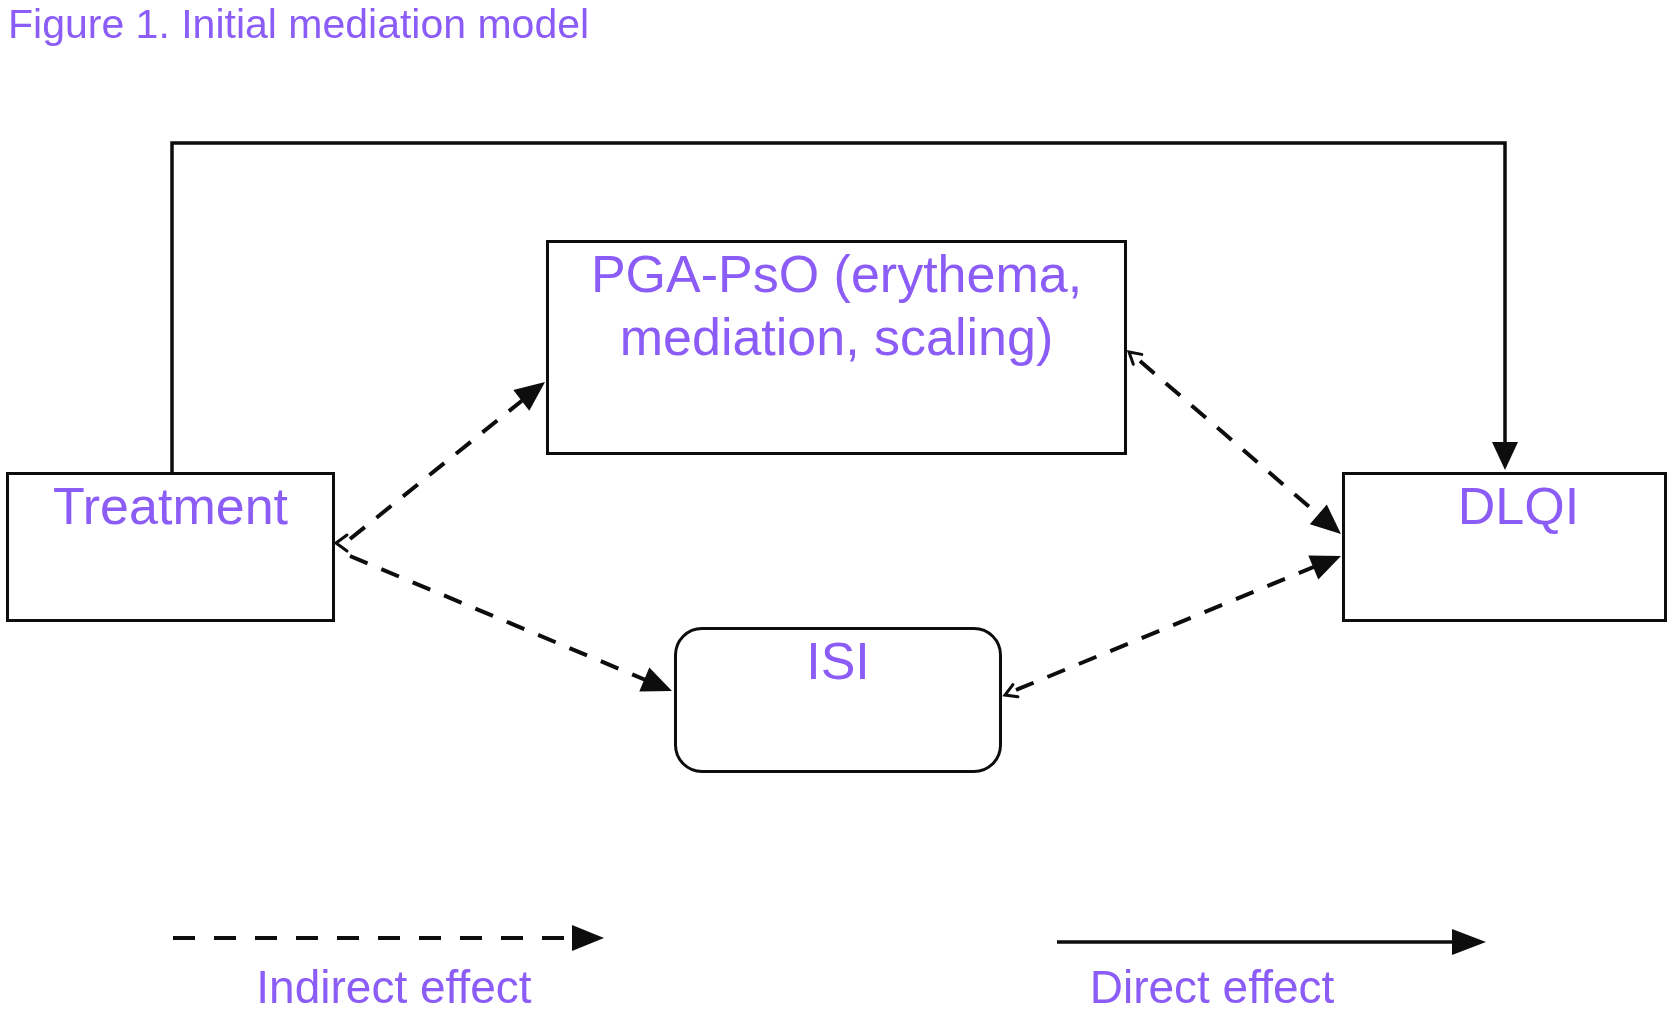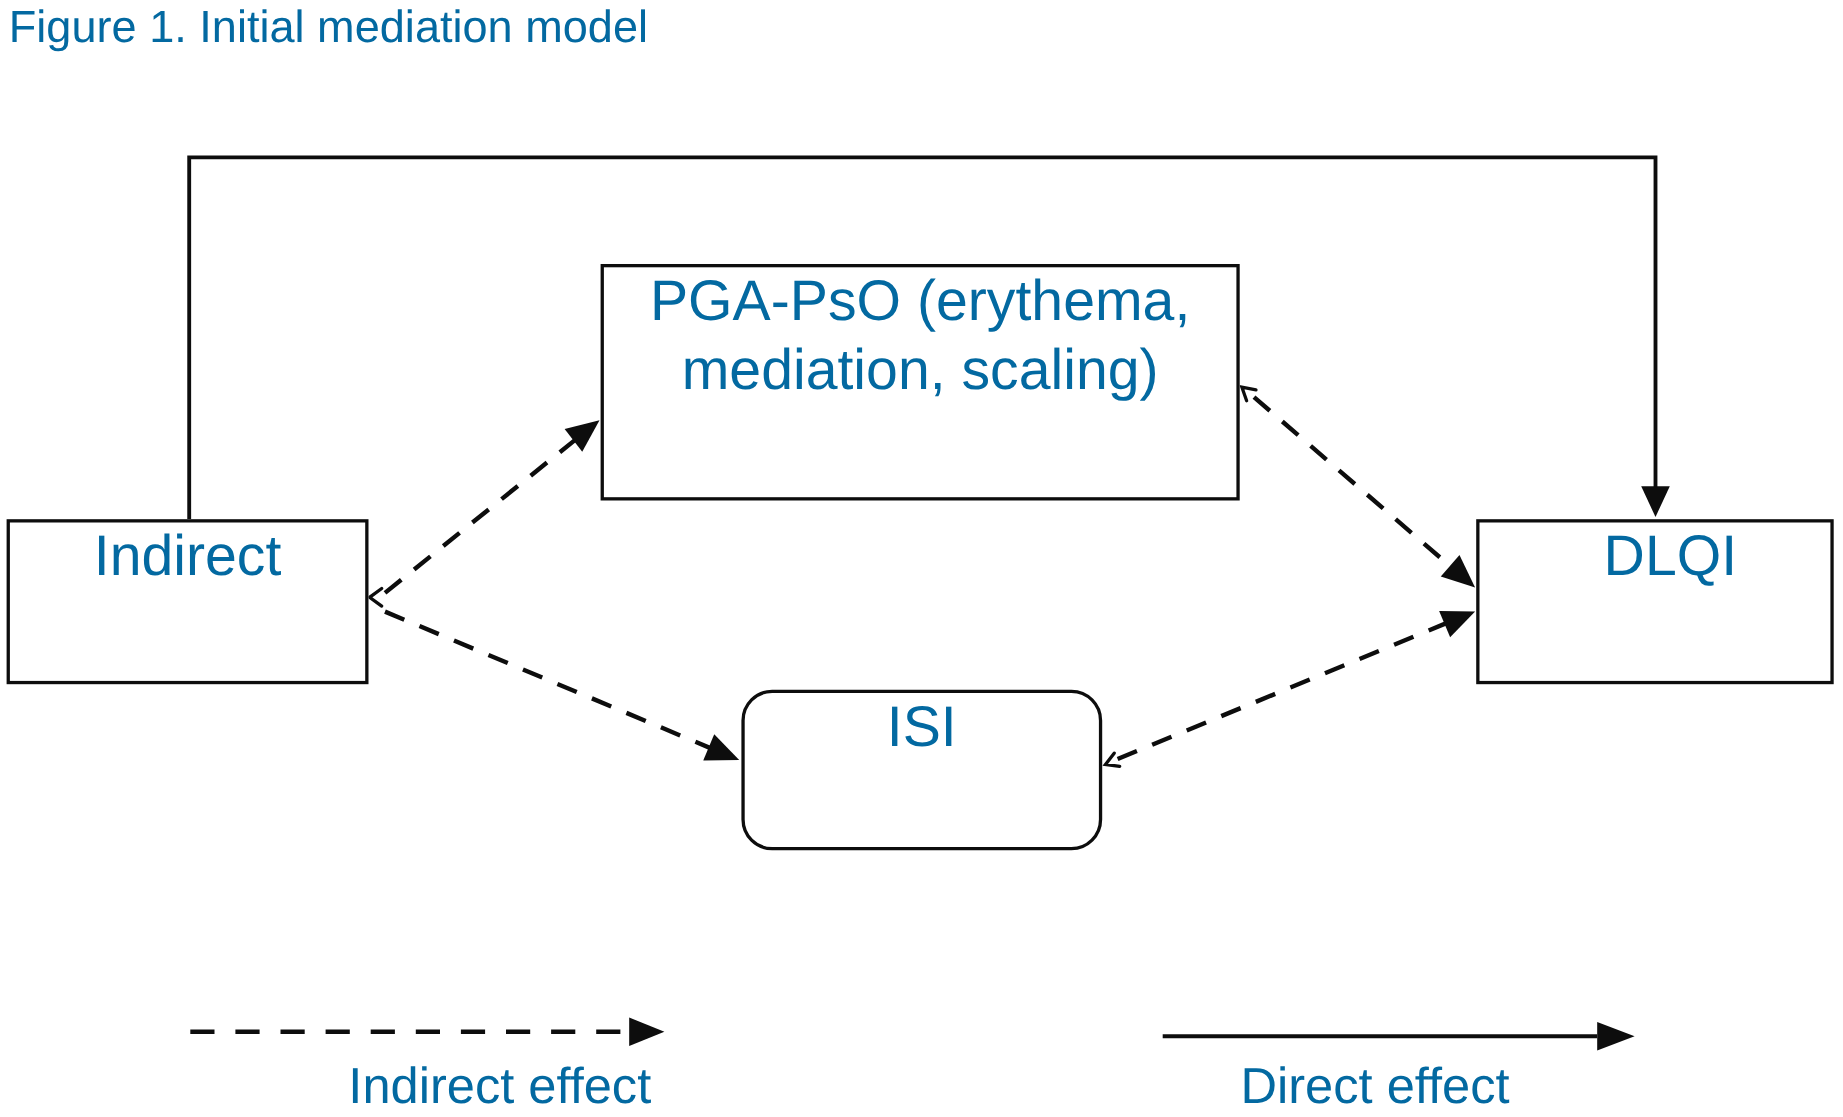--- a/index.html
+++ b/index.html
@@ -5,21 +5,21 @@
   html, body {
     margin: 0;
     padding: 0;
     background: #ffffff;
   }
   #canvas {
     position: relative;
     width: 1675px;
     height: 1015px;
     background: #ffffff;
-    color: #0369a1;
+    color: #8b5cf6;
     font-family: "Liberation Sans", sans-serif;
     overflow: hidden;
   }
   .figure-title {
     position: absolute;
     left: 8px;
     top: 2px;
     font-size: 41px;
     line-height: 1.1;
     white-space: nowrap;
@@ -77,22 +77,22 @@
   .node-isi       { left: 674px;  top: 627px; width: 328px; height: 146px; border-radius: 28px; }
   .node-dlqi      { left: 1342px; top: 472px; width: 325px; height: 150px; padding-left: 28px; }
   .legend-label {
     position: absolute;
     top: 960px;
     width: 420px;
     text-align: center;
     font-size: 46px;
     white-space: nowrap;
   }
-  .legend-label-indirect { left: 172px; text-align: right; }
-  .legend-label-direct   { left: 1040px; }
+  .legend-label-indirect { left: 184px; }
+  .legend-label-direct   { left: 1002px; }
 </style>
 </head>
 <body>
 
 <div id="canvas">
 
   <div class="figure-title">Figure 1. Initial mediation model</div>
 
   <svg class="arrow-layer" viewBox="0 0 1675 1015">
 
@@ -115,21 +115,21 @@
     <polygon class="ah" points="1341,556 1318.3,579.4 1308.3,555.4"></polygon>
 
     <line class="dash-legend" x1="173" y1="938" x2="572" y2="938"></line>
     <polygon class="ah" points="604,938 572,925 572,951"></polygon>
 
     <line class="ln" x1="1057" y1="942" x2="1452" y2="942"></line>
     <polygon class="ah" points="1486,942 1452,929 1452,955"></polygon>
   </svg>
 
   <div class="node node-treatment">
-    <span>Indirect</span>
+    <span>Treatment</span>
   </div>
 
   <div class="node node-pga">
     <span>PGA-PsO (erythema,</span>
     <span>mediation, scaling)</span>
   </div>
 
   <div class="node node-isi">
     <span>ISI</span>
   </div>

